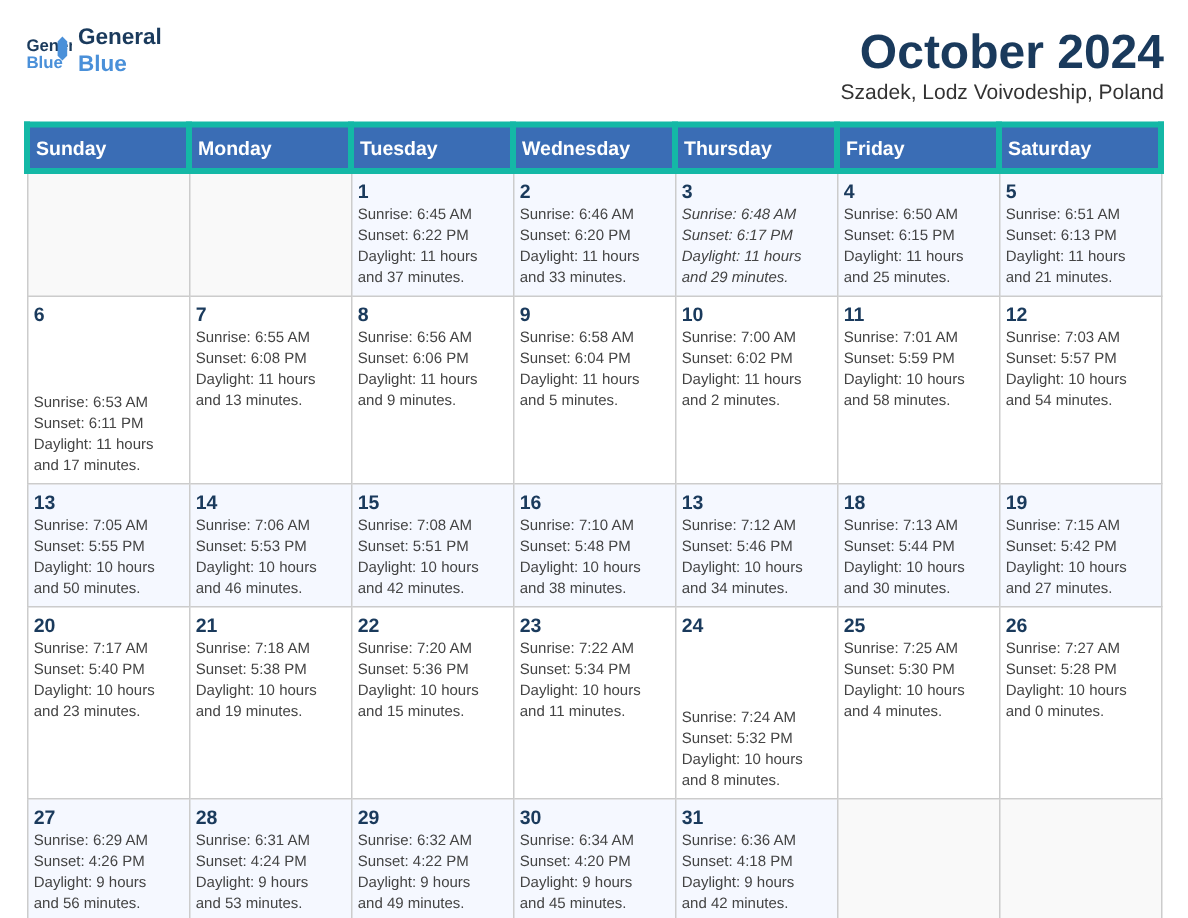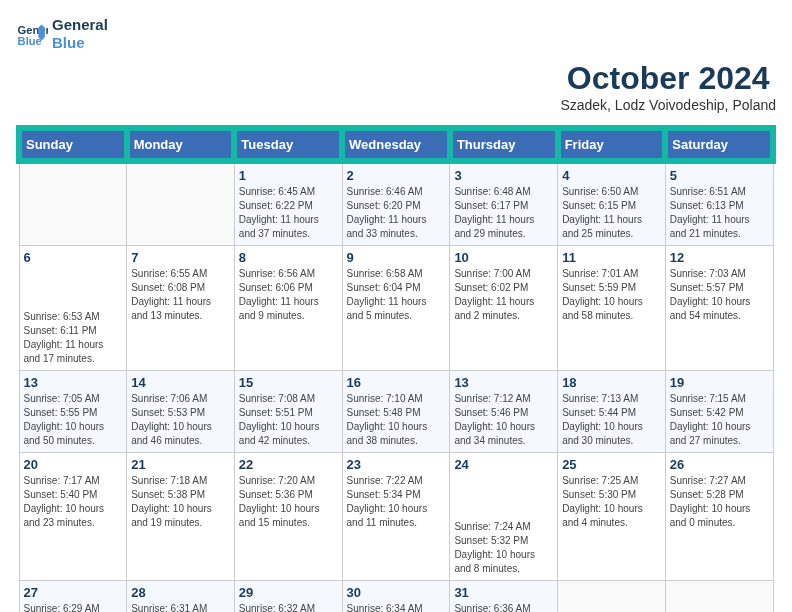--- a/index.html
+++ b/index.html
@@ -19,22 +19,21 @@
     .logo {
       display: flex;
       align-items: center;
       gap: 4px;
     }
     .logo-icon {
       width: 32px;
       height: 32px;
     }
     .title-block {
-      text-align: center;
-      margin-top: 44px;
+      text-align: right;
     }
     .month-title {
       font-size: 32px;
       font-weight: bold;
       color: #1a3a5c;
     }
     .subtitle {
       font-size: 14px;
       color: #333;
     }
@@ -43,21 +42,21 @@
       border-collapse: collapse;
       font-size: 11px;
     }
     thead tr th {
       background: #3a6db5;
       color: #fff;
       padding: 6px 4px;
       text-align: left;
       font-size: 13px;
       font-weight: bold;
-      border: 6px solid #14b8a6;
+      border: 4px solid #14b8a6;
     }
     tbody tr td {
       border: 1px solid #ccc;
       vertical-align: top;
       padding: 4px;
       width: 108px;
       min-height: 80px;
       color: #333;
     }
     tbody tr:nth-child(odd) td {
@@ -128,21 +127,21 @@
         </td>
         <td>
           <span class="day-num">2</span>
           <div class="day-detail" style="white-space: pre-line;">Sunrise: 6:46 AM
 Sunset: 6:20 PM
 Daylight: 11 hours
 and 33 minutes.</div>
         </td>
         <td>
           <span class="day-num">3</span>
-          <div class="day-detail" style="white-space: pre-line;">Sunrise: 6:48 AM
+          <div class="day-detail" style="white-space: pre-line; font-style: italic;">Sunrise: 6:48 AM
 Sunset: 6:17 PM
 Daylight: 11 hours
 and 29 minutes.</div>
         </td>
         <td>
           <span class="day-num">4</span>
           <div class="day-detail" style="white-space: pre-line;">Sunrise: 6:50 AM
 Sunset: 6:15 PM
 Daylight: 11 hours
 and 25 minutes.</div>

